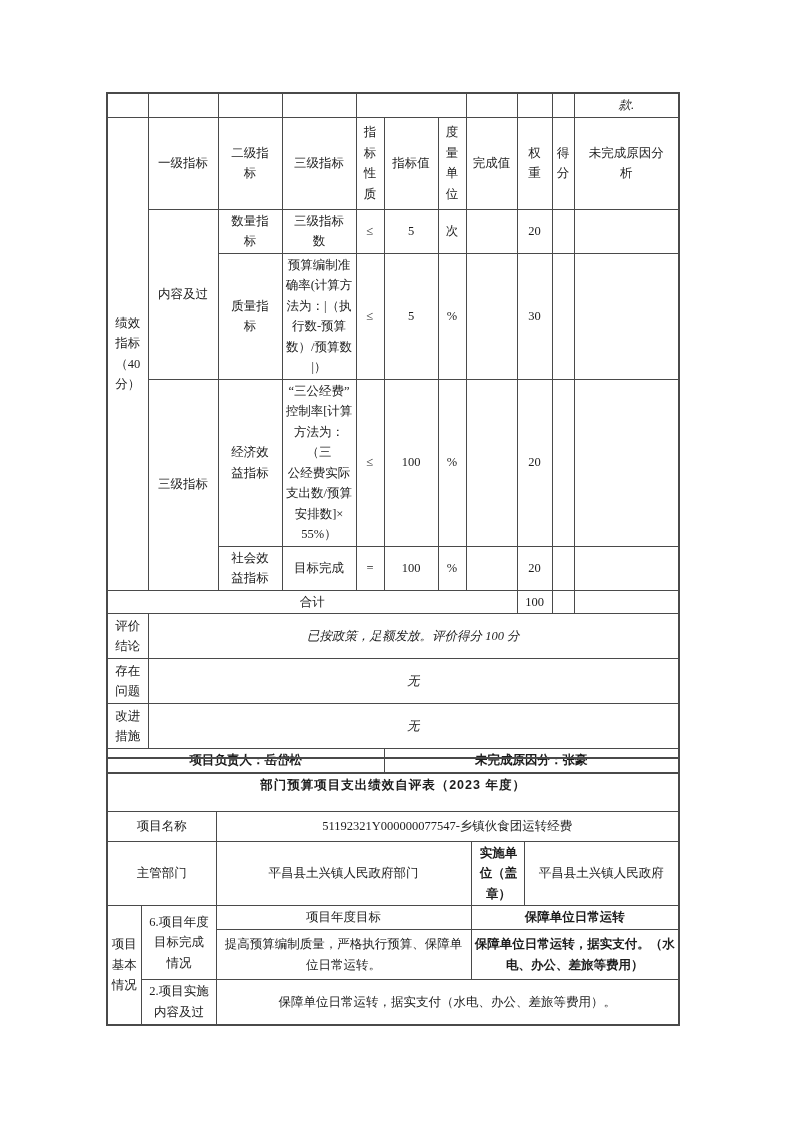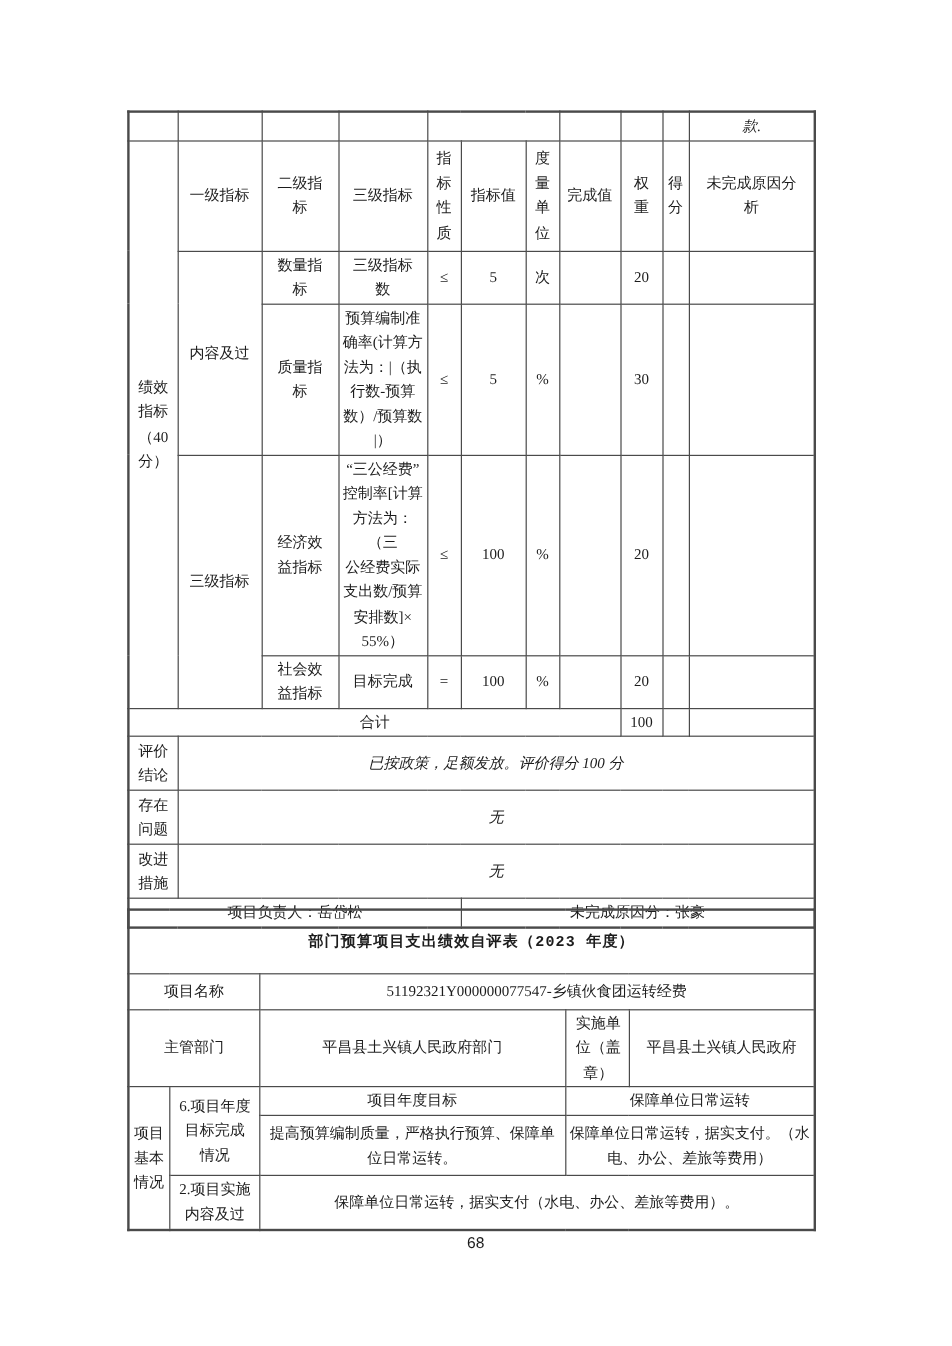--- a/index.html
+++ b/index.html
@@ -13,23 +13,23 @@
   .grid td {
     border:1px solid #4a4a4a;
     text-align:center; vertical-align:middle;
     white-space:pre-line; overflow:hidden;
     font-size:12.5px; line-height:1.64; padding:1px 3px;
   }
   .top-table  { position:absolute; left:106px; top:92px;  width:572px; }
   .bot-table  { position:absolute; left:106px; top:757px; width:572px; }
   .left   { text-align:left; padding-left:8px; }
   .left14 { text-align:left; padding-left:14px;margin-top:18px; }
-  .bold   { font-weight:normal; }
+  .bold   { font-weight:bold; }
   .ital   { font-style:italic; }
-  .title-cell { font-weight:bold; font-size:20px; letter-spacing:1px; font-family:Liberation Mono, monospace; }
+  .title-cell { font-weight:bold; font-size:20px; letter-spacing:1px; font-family:Liberation Sans, sans-serif; }
   .pagenum {
     position:absolute; left:0; top:1028px; width:793px; text-align:center;
     font-size:13px; font-family:"Liberation Sans","DejaVu Sans",sans-serif;
   }
 </style>
 </head>
 <body>
 
 <div class="page">
 
@@ -231,15 +231,14 @@
     </tr>
 
     <tr style="height:45px">
       <td class="left" style="padding-left:4px">2.项目实施
 内容及过</td>
       <td colspan="3" class="left">保障单位日常运转，据实支付（水电、办公、差旅等费用）。</td>
     </tr>
   </tbody>
     </table>
 
-  <div class="pagenum">68</div>
 
 </div>
 
 </body></html>

